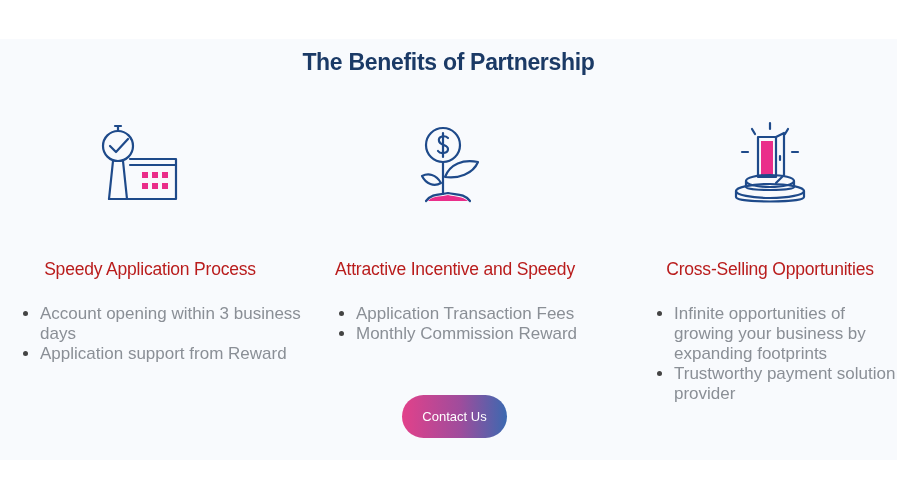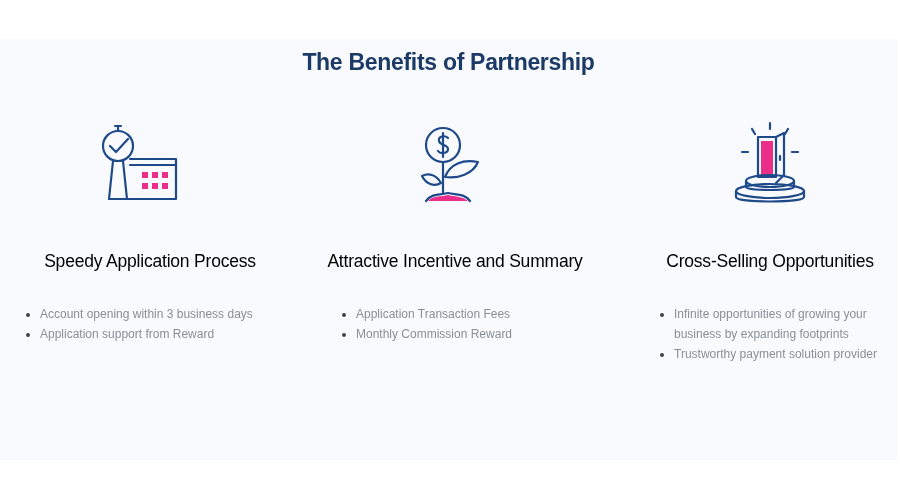--- a/index.html
+++ b/index.html
@@ -11,26 +11,26 @@
     position: absolute; left: 0; top: 39px; width: 897px; height: 421px;
     background: #f8fafd;
   }
   .title {
     position: absolute; left: 0; right: 0; top: 10px; text-align: center;
     color: #1b3a66; font-size: 23px; font-weight: 700; letter-spacing: -0.3px;
   }
   .col { position: absolute; top: 0; width: 300px; }
   .col .icon { position: absolute; top: 80px; }
   .col h3 {
-    position: absolute; top: 208px; left: 0; right: 0; margin: 4px;
-    color: #000000; font-size: 17.5px; font-weight: 400; letter-spacing: -0.2px; text-align: center;
+    position: absolute; top: 208px; left: 0; right: 0; margin: 12px;
+    color: #b91c1c; font-size: 17.5px; font-weight: 400; letter-spacing: -0.2px; text-align: center;
   }
   .col ul {
     position: absolute; top: 265px; margin: 0; padding: 0 0 0 16px;
-    list-style: disc; color: #8a8f96; font-size: 12px; line-height: 20px;
+    list-style: disc; color: #8a8f96; font-size: 17px; line-height: 20px;
   }
   .col ul li::marker { color: #444; }
   .btn {
     position: absolute; left: 402px; top: 356px; width: 105px; height: 43px;
     border-radius: 22px; border: none;
     background: linear-gradient(90deg, #e2418a 0%, #a04c9c 55%, #3b69b0 100%);
     color: #fff; font-size: 13px; font-family: "Liberation Sans", sans-serif;
     display: flex; align-items: center; justify-content: center; cursor: pointer;
   }
 </style>
@@ -75,21 +75,21 @@
         <circle cx="25" cy="26" r="17"></circle>
         <path d="M30 19 C27 16 20 17 21 22 C22 27 30 25 30 30 C30 35 22 35 20 32"></path>
         <line x1="25" y1="14" x2="25" y2="38"></line>
         <path d="M25 43 V75"></path>
         <path d="M27 58 C32 45 45 40 60 43 C55 55 40 60 27 58 Z"></path>
         <path d="M23 64 C18 55 10 54 4 57 C8 65 16 68 23 64 Z"></path>
         <path d="M8 82 C14 74 22 76 30 74 C38 76 46 74 52 82"></path>
         <path d="M10 82 C16 76 24 78 30 76 C38 78 44 77 50 82 Z" fill="#ea2e8a" stroke="none"></path>
       </svg>
     </span>
-    <h3>Attractive Incentive and Summary</h3>
+    <h3>Attractive Incentive and Speedy</h3>
     <ul style="left:35px; width:250px;">
       <li>Application Transaction Fees</li>
       <li>Monthly Commission Reward</li>
     </ul>
   </div>
 
   <div class="col" style="left:620px;">
     <span class="icon" style="left:108px;">
       <svg width="84" height="90" viewBox="0 0 84 90" fill="none" stroke="#1e4a8a" stroke-width="2.2" stroke-linecap="round" stroke-linejoin="round">
         <line x1="42" y1="4" x2="42" y2="10"></line>
@@ -107,13 +107,14 @@
         <path d="M8 72 V78 C8 84 76 84 76 78 V72"></path>
       </svg>
     </span>
     <h3>Cross-Selling Opportunities</h3>
     <ul style="left:38px; width:230px;">
       <li>Infinite opportunities of growing your business by expanding footprints</li>
       <li>Trustworthy payment solution provider</li>
     </ul>
   </div>
 
+  <button class="btn">Contact Us</button>
 </div>
 
 </body></html>

